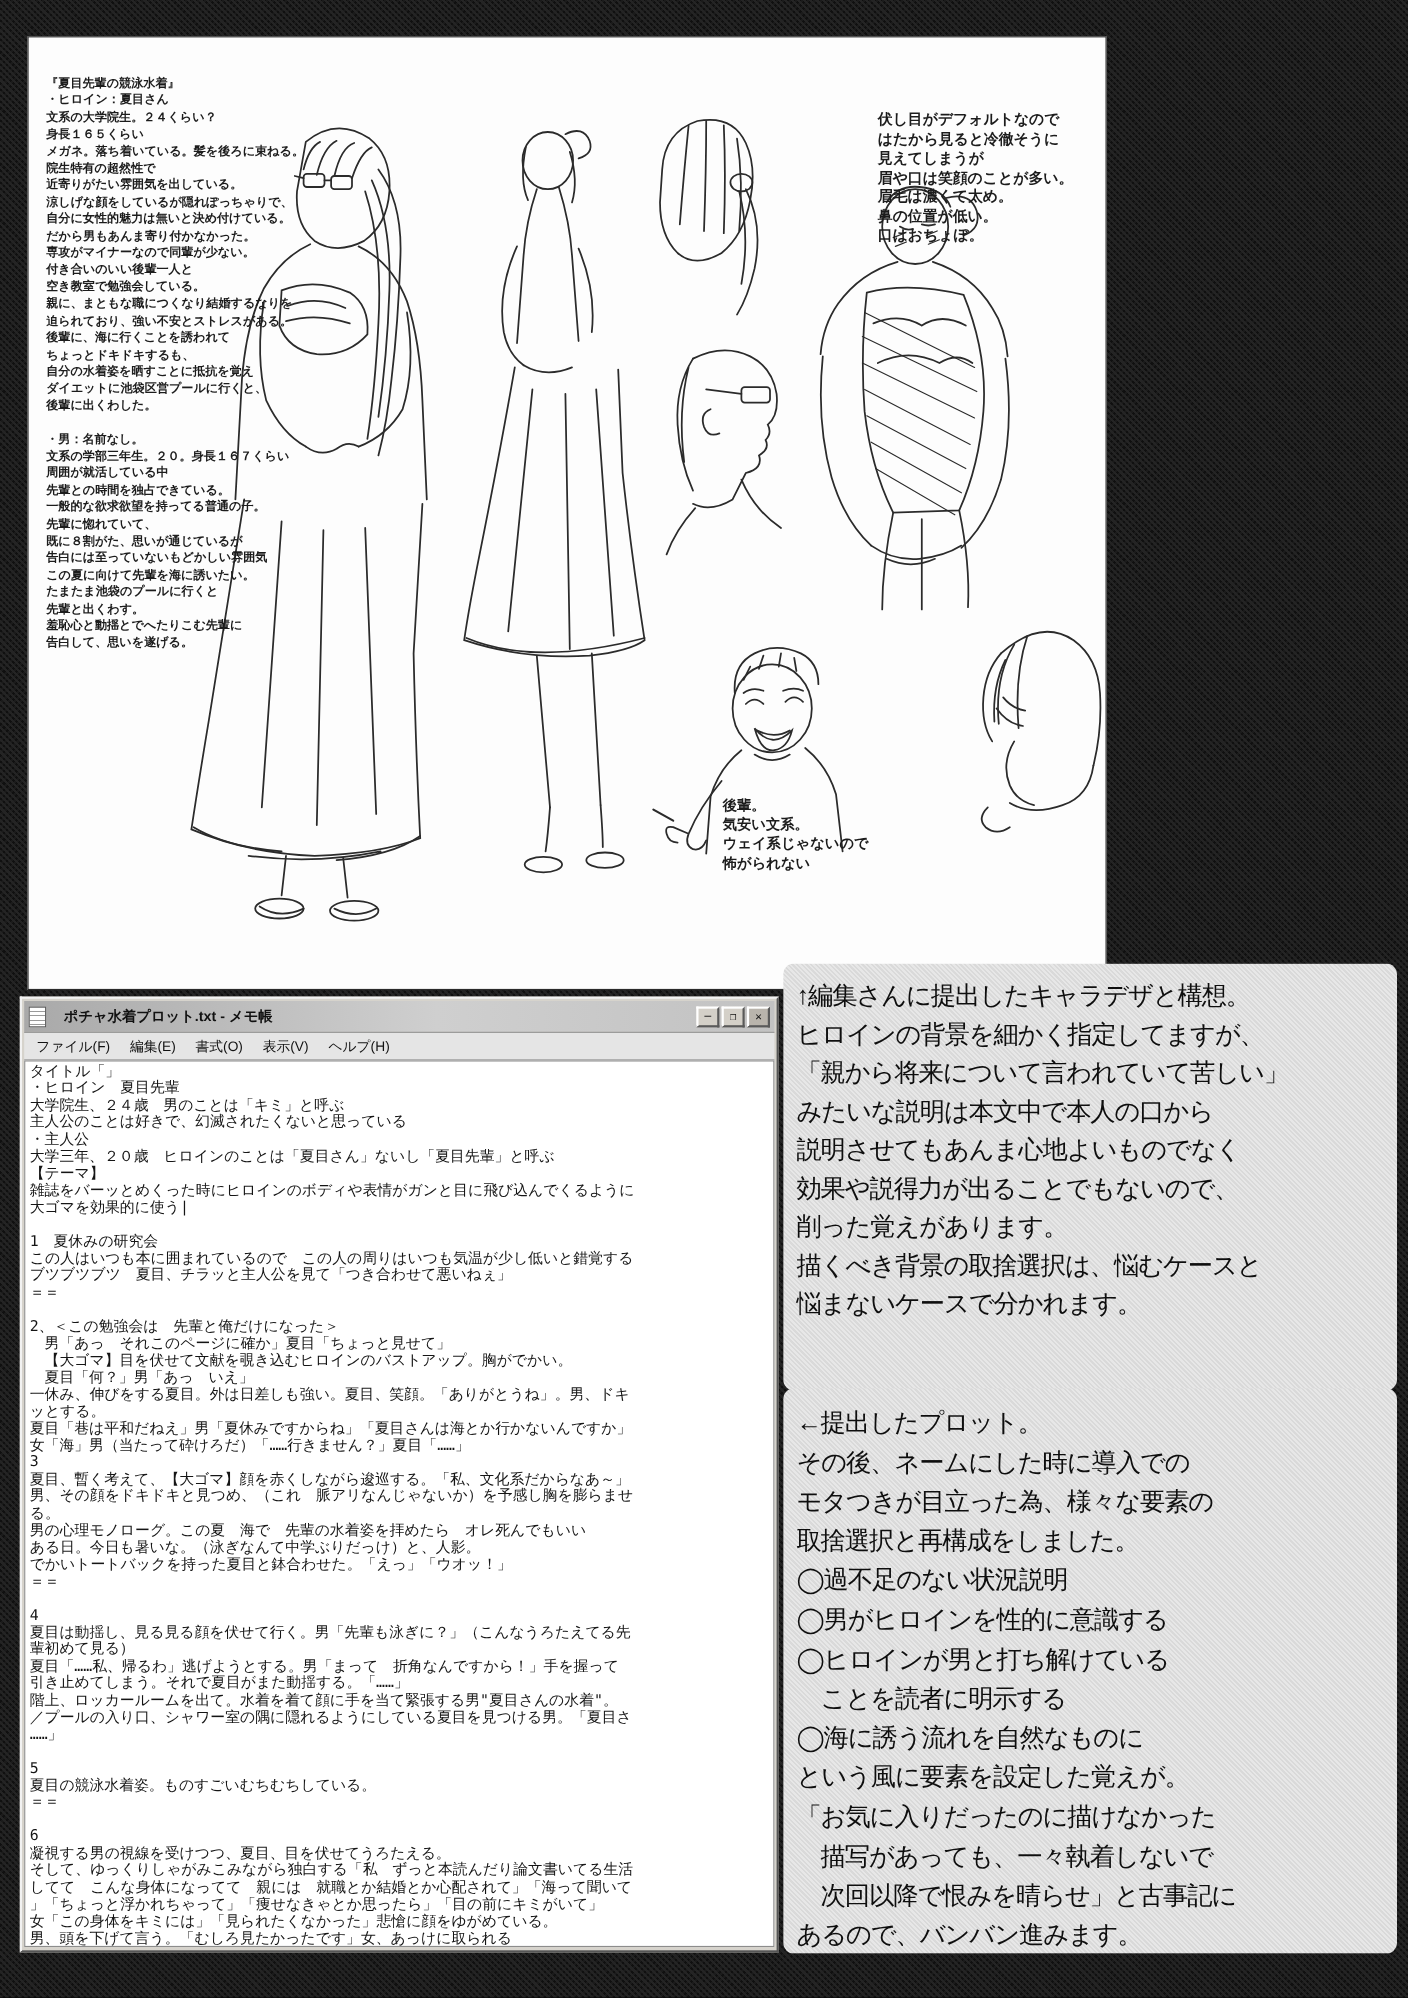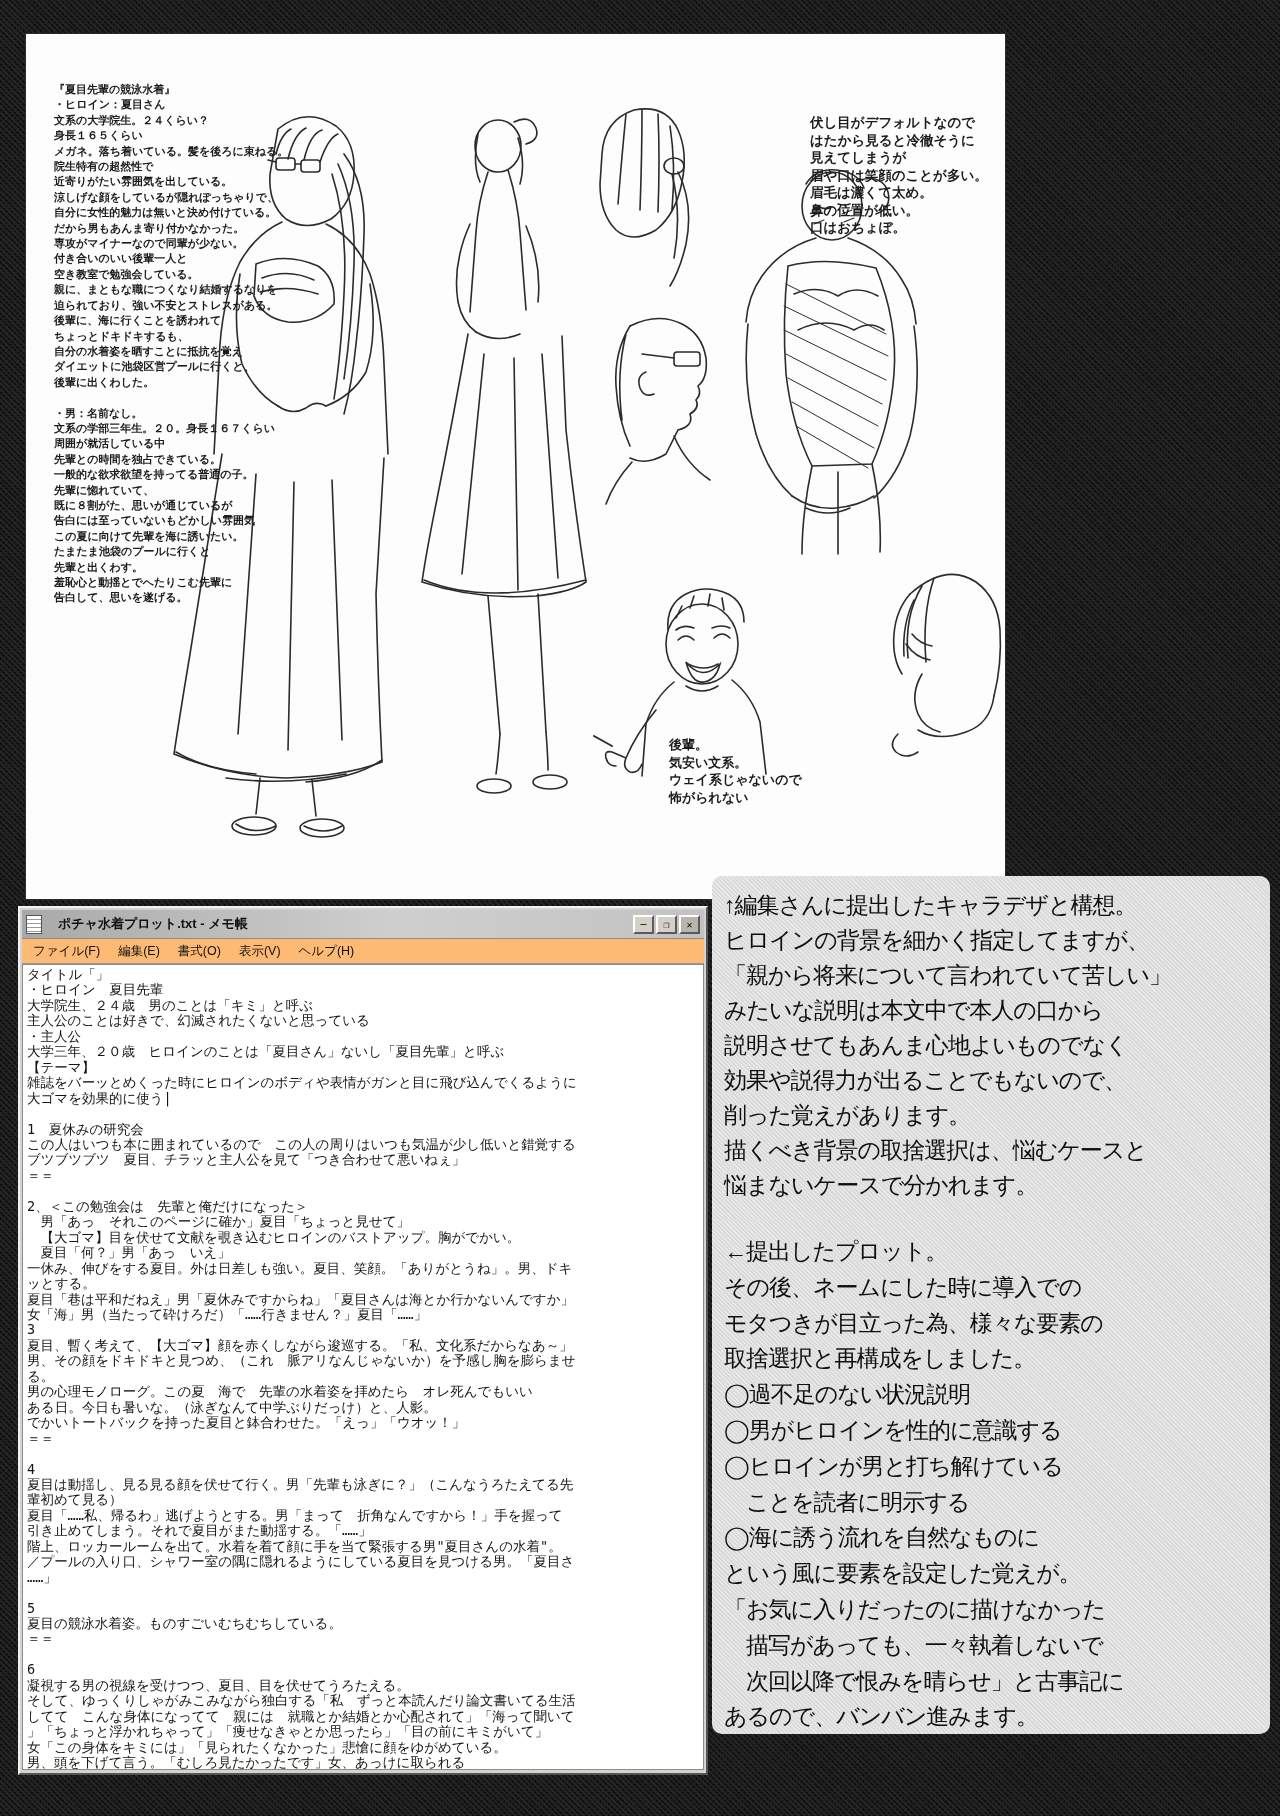--- a/index.html
+++ b/index.html
@@ -10,22 +10,22 @@
       repeating-linear-gradient(45deg,#242424 0 2px,transparent 2px 4px),
       repeating-linear-gradient(-45deg,#1b1b1b 0 2px,transparent 2px 4px);
   }
   
   .sketch-panel{
     position:absolute;left:25px;top:33px;width:981px;height:867px;
     background:#fdfdfd;border:1px solid #2a2a2a;box-sizing:border-box;
   }
   .sketch-panel svg{position:absolute;left:0;top:0;}
   .notes{
-    position:absolute;margin:16px;white-space:pre;color:#1c1c1c;
-    font-family:Liberation Sans, sans-serif;font-weight:bold;
+    position:absolute;margin:4px;white-space:pre;color:#1c1c1c;
+    font-family:Liberation Mono, monospace;font-weight:bold;
   }
   .notes-heroine{left:12px;top:32px;font-size:11px;line-height:15.4px;}
   .notes-outfit{left:415px;top:62px;font-size:13px;line-height:17.5px;}
   .notes-face{left:768px;top:64px;font-size:13.5px;line-height:17.5px;}
   .notes-kouhai{left:627px;top:686px;font-size:13px;line-height:17.5px;}
   
   .notepad{
     position:absolute;left:18px;top:906px;width:690px;height:869px;
     background:#d6d3cc;box-sizing:border-box;
     border:2px solid;border-color:#f2f2f2 #555 #555 #f2f2f2;
@@ -45,21 +45,21 @@
     font-size:13px;font-weight:bold;color:#111;white-space:nowrap;overflow:hidden;
   }
   .win-btns{display:flex;gap:2px;flex:0 0 auto;}
   .win-btn{
     width:21px;height:19px;display:flex;align-items:center;justify-content:center;
     background:#d4d0c8;border:2px solid;border-color:#fff #5a5a5a #5a5a5a #fff;
     font-family:"DejaVu Sans Mono",monospace;font-size:10px;color:#111;box-sizing:border-box;
   }
   .win-btn.close{background:#b9b4ac;font-weight:bold;}
   .menubar{
-    height:24px;display:flex;align-items:center;background:#fdba74;
+    height:24px;display:flex;align-items:center;background:#e5e5e5;
     border-bottom:1px solid #9a9a9a;padding-left:2px;
   }
   .menu-item{
     font-family:"Liberation Sans","DejaVu Sans",sans-serif;font-size:12.5px;
     color:#111;padding:0 9px;line-height:24px;
   }
   .notepad-content{
     margin:0;background:#fff;border:1px solid #8c8c8c;
     height:806px;box-sizing:border-box;overflow:hidden;
     padding:2px 0 0 4px;white-space:pre;color:#151515;
@@ -72,21 +72,21 @@
     background-color:#e7e7e7;
     background-image:repeating-linear-gradient(45deg,rgba(0,0,0,0.06) 0 1.5px,transparent 1.5px 3px);
     border-radius:10px;color:#0e0e0e;
     font-family:"Liberation Sans","DejaVu Sans",sans-serif;
   }
   .commentary-block pre{
     margin:0;white-space:pre;font-family:inherit;
     font-size:23px;line-height:35px;letter-spacing:-1px;
   }
   .block1{top:876px;height:388px;padding:12px 14px 0 12px;}
-  .block2{top:1220px;height:514px;padding:14px 14px 0 12px;}
+  .block2{top:1262px;height:514px;padding:14px 14px 0 12px;}
   .block2 pre{line-height:35.8px;}
 </style>
 </head>
 <body>
 
 <div class="page">
 
   <section class="sketch-panel">
     <svg width="979" height="865" viewBox="0 0 979 865" stroke="#2b2b2b" fill="none" stroke-width="1.6" stroke-linecap="round">
 

